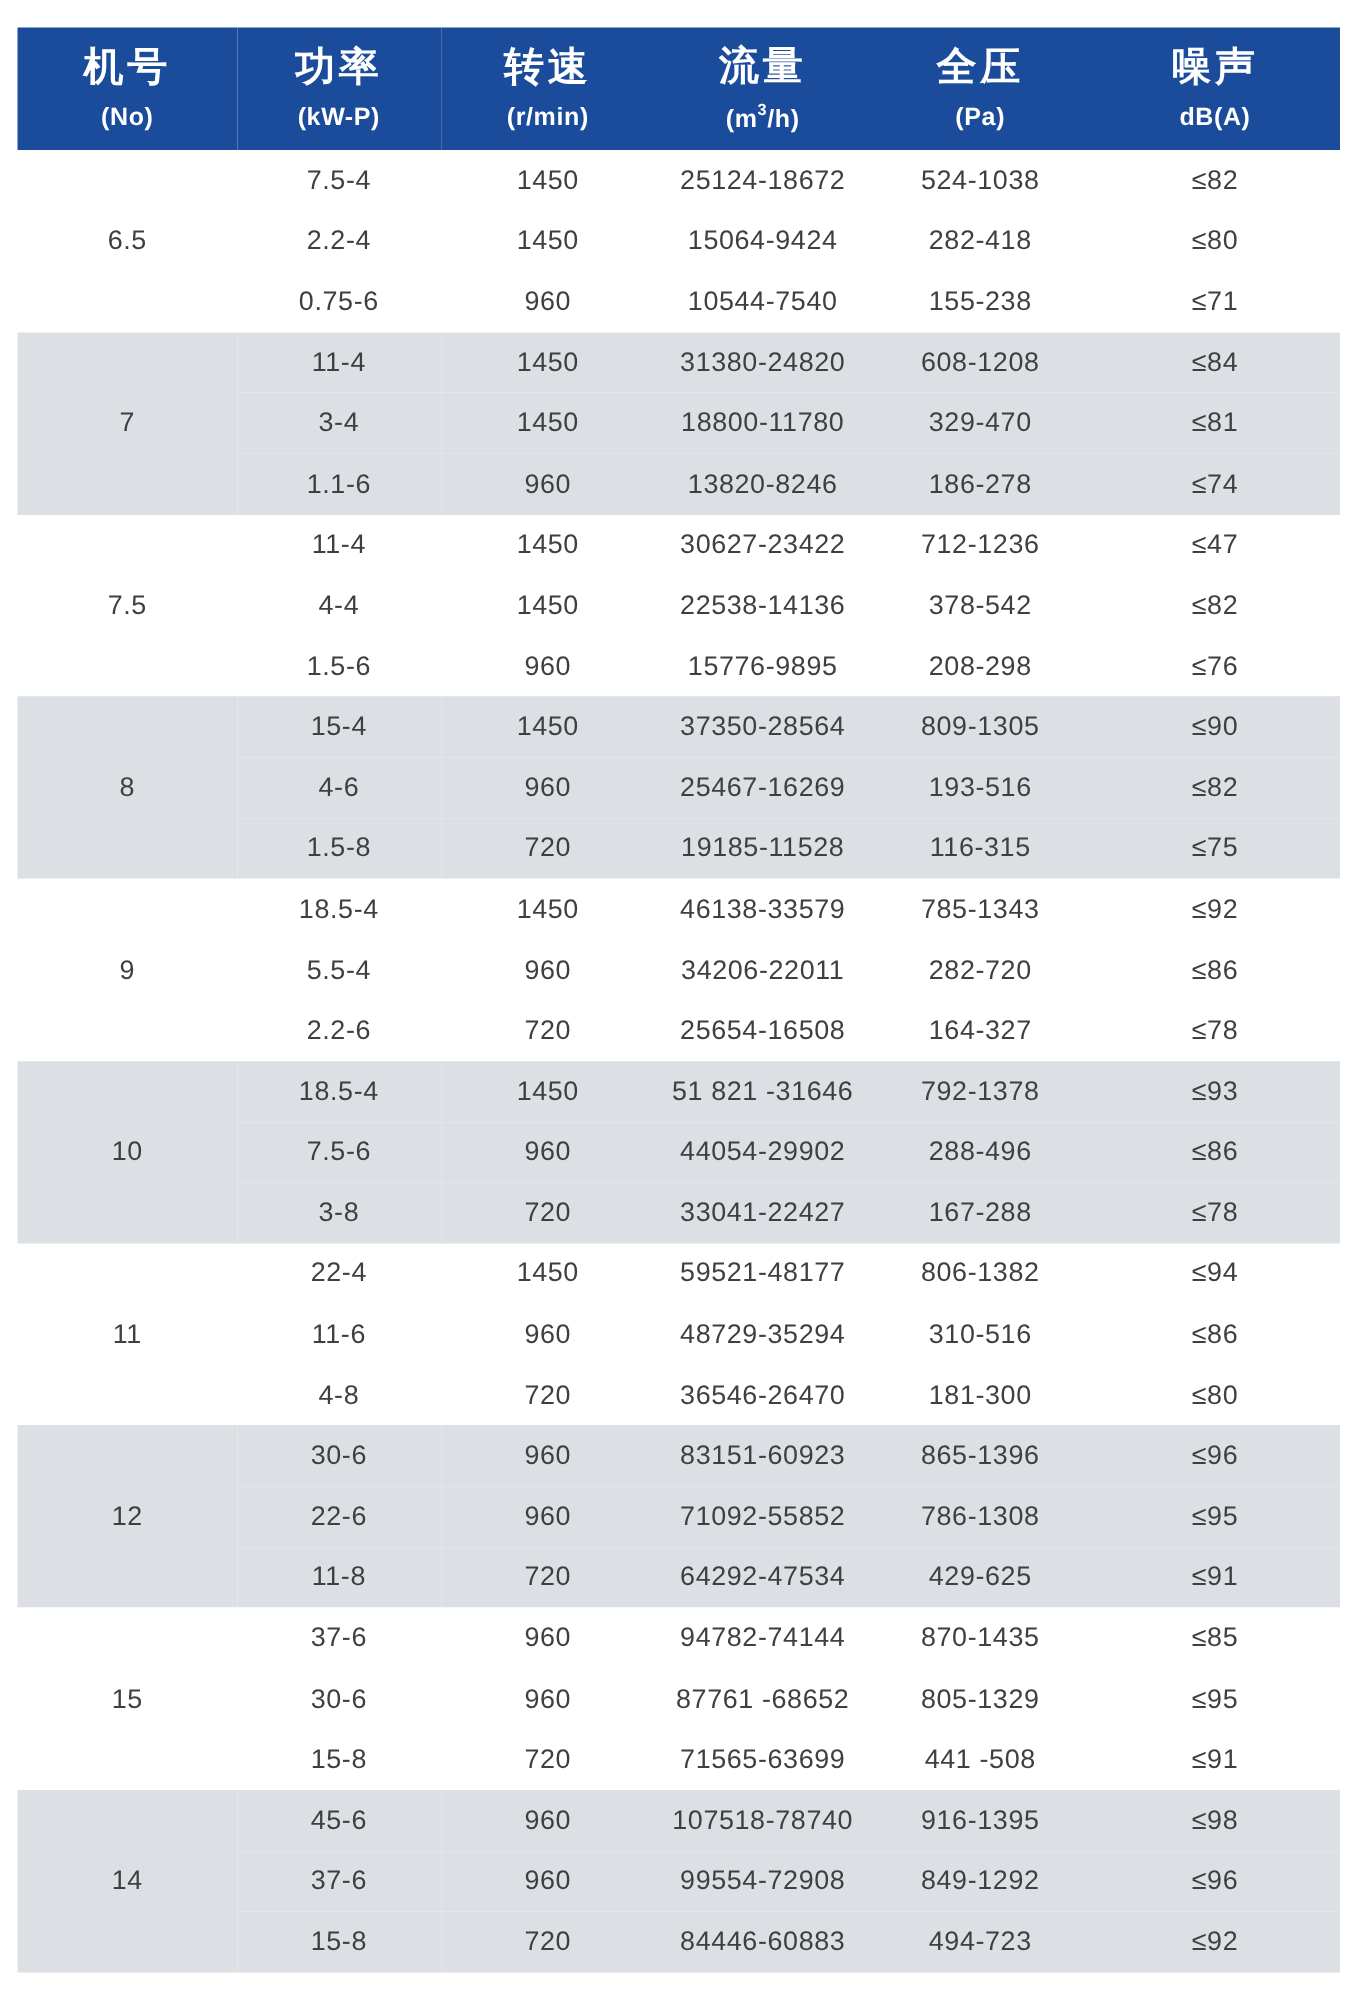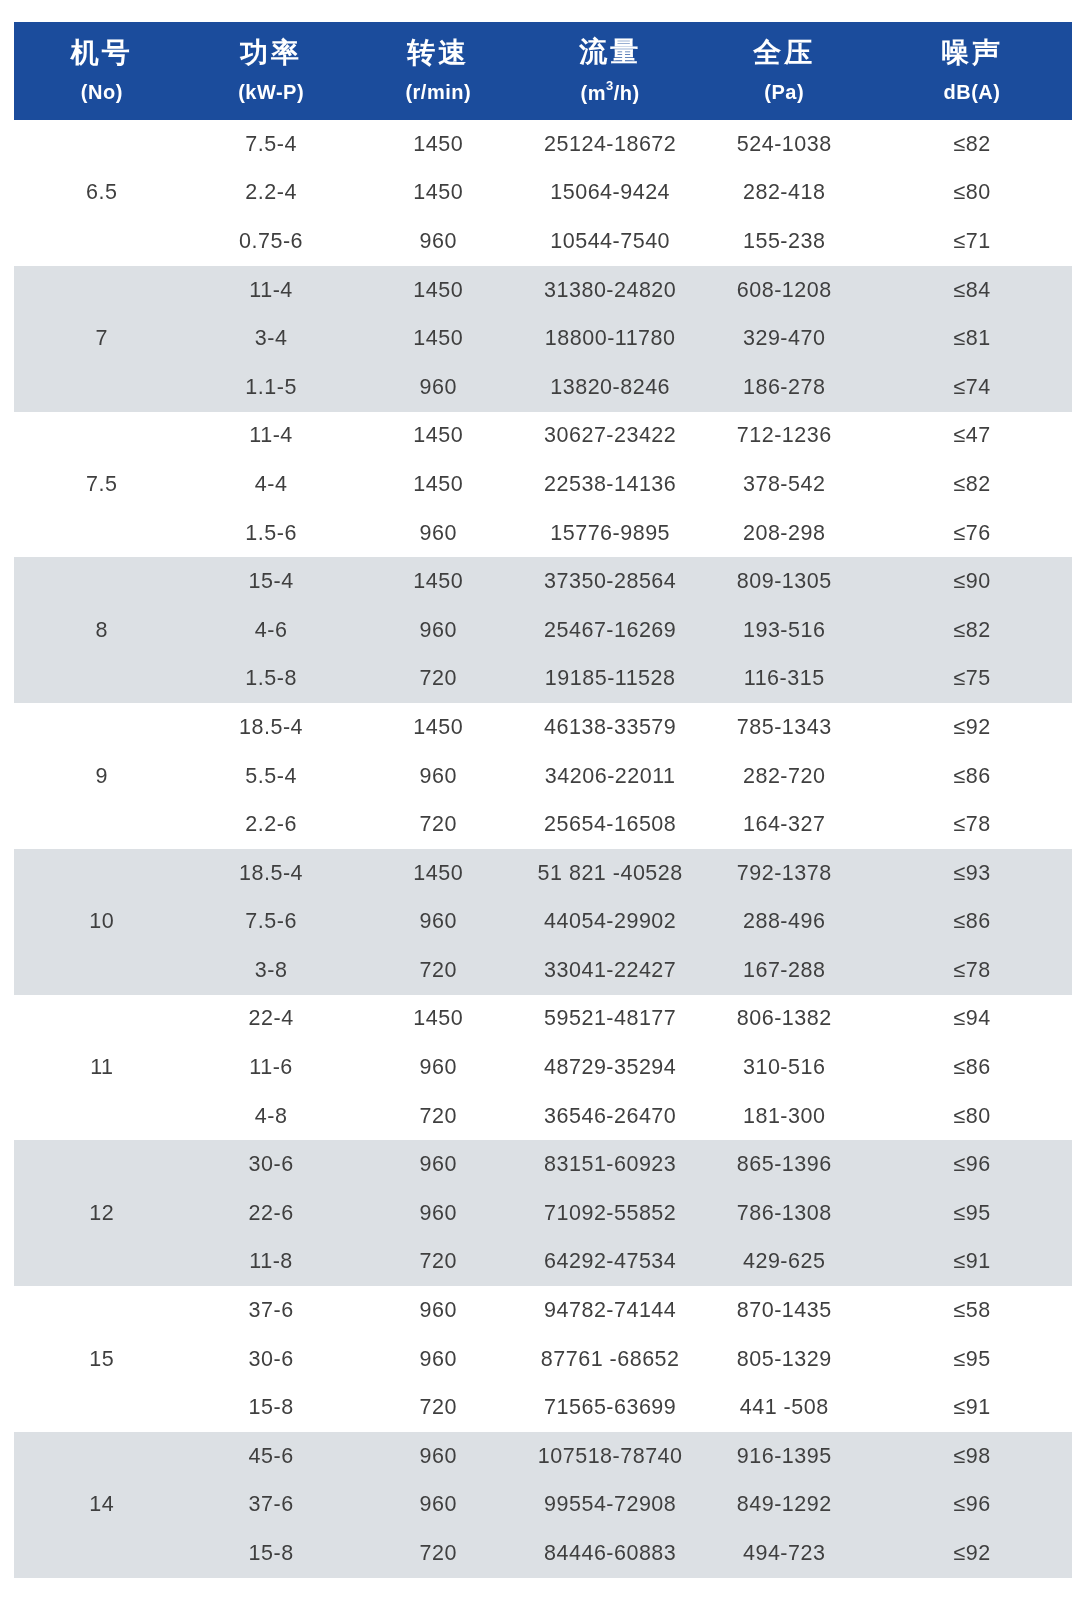--- a/index.html
+++ b/index.html
@@ -25,21 +25,21 @@
   }
   table.spec thead th {
     background: #1b4c9c;
     color: #ffffff;
     height: 98px;
     vertical-align: middle;
     text-align: center;
     padding: 0;
   }
   .th-zh {
-    font-size: 28px;
+    font-size: 32px;
     font-weight: bold;
     letter-spacing: 3px;
     line-height: 1.1;
     margin-bottom: 12px;
   }
   .th-sub {
     font-size: 20px;
     font-weight: bold;
     letter-spacing: 0.5px;
   }
@@ -139,21 +139,21 @@
           <td>≤84</td>
         </tr>
         <tr>
           <td>3-4</td>
           <td>1450</td>
           <td>18800-11780</td>
           <td>329-470</td>
           <td>≤81</td>
         </tr>
         <tr>
-          <td>1.1-5</td>
+          <td>1.1-6</td>
           <td>960</td>
           <td>13820-8246</td>
           <td>186-278</td>
           <td>≤74</td>
         </tr>
       </tbody>
       <tbody class="band-white">
         <tr>
           <td rowspan="3">7.5</td>
           <td>11-4</td>
@@ -223,21 +223,21 @@
           <td>25654-16508</td>
           <td>164-327</td>
           <td>≤78</td>
         </tr>
       </tbody>
       <tbody class="band-gray">
         <tr>
           <td rowspan="3">10</td>
           <td>18.5-4</td>
           <td>1450</td>
-          <td>51 821 -40528</td>
+          <td>51 821 -31646</td>
           <td>792-1378</td>
           <td>≤93</td>
         </tr>
         <tr>
           <td>7.5-6</td>
           <td>960</td>
           <td>44054-29902</td>
           <td>288-496</td>
           <td>≤86</td>
         </tr>
@@ -297,21 +297,21 @@
           <td>≤91</td>
         </tr>
       </tbody>
       <tbody class="band-white">
         <tr>
           <td rowspan="3">15</td>
           <td>37-6</td>
           <td>960</td>
           <td>94782-74144</td>
           <td>870-1435</td>
-          <td>≤58</td>
+          <td>≤85</td>
         </tr>
         <tr>
           <td>30-6</td>
           <td>960</td>
           <td>87761 -68652</td>
           <td>805-1329</td>
           <td>≤95</td>
         </tr>
         <tr>
           <td>15-8</td>

